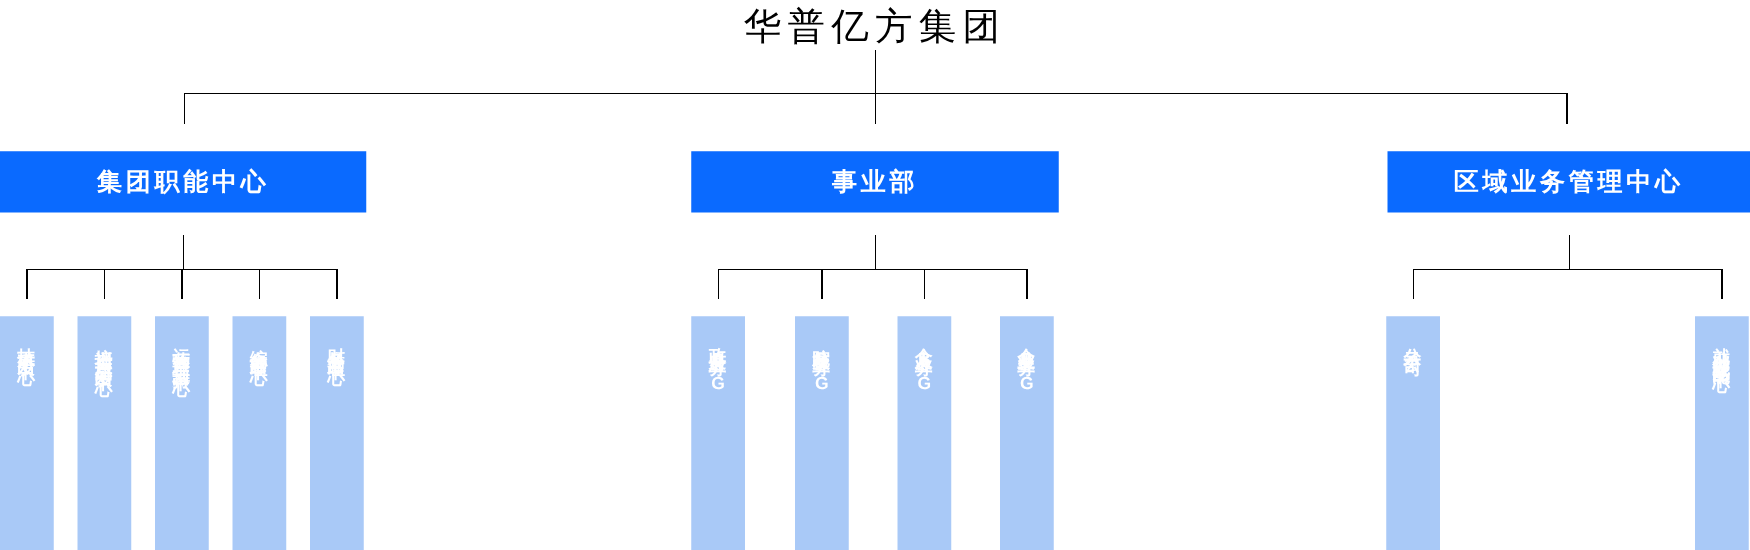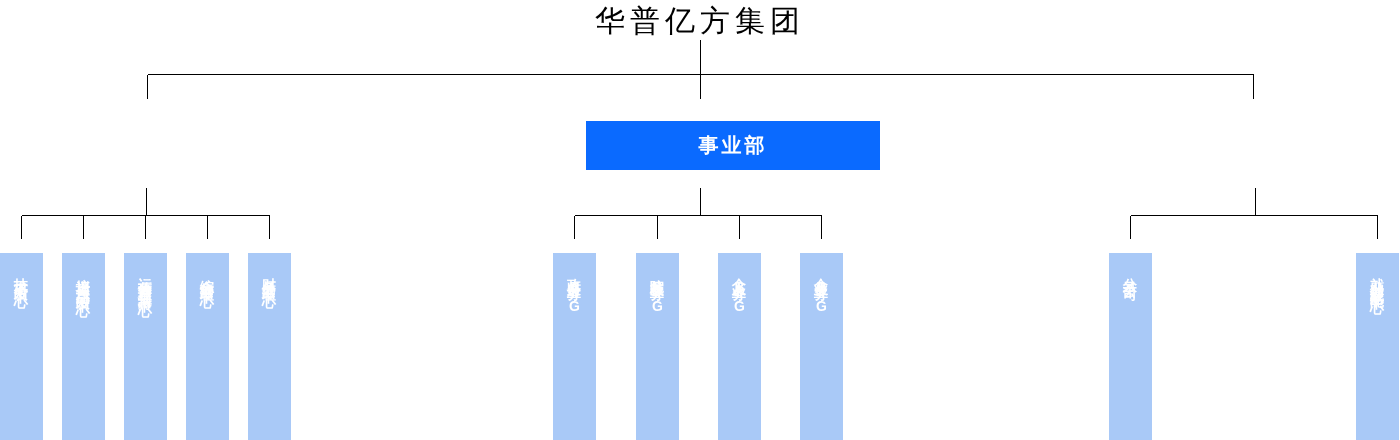--- a/index.html
+++ b/index.html
@@ -63,21 +63,23 @@
       <path d="M821.5 215.5 V239"></path>
     </g>
     <g>
       <path d="M1255.5 188 V215.5"></path>
       <path d="M1130.5 215.5 H1377.5"></path>
       <path d="M1130.5 215.5 V239"></path>
       <path d="M1377.5 215.5 V239"></path>
     </g>
   </svg>
 
-  <div class="hbox" style="left:586px;width:294px">事业部</div>
+  <div class="hbox" style="left:0;width:293px">集团职能中心</div>
+  <div class="hbox" style="left:553px;width:294px">事业部</div>
+  <div class="hbox" style="left:1110px;width:290px">区域业务管理中心</div>
 
   <div class="vbar" style="left:0;width:43px">
     <span>技术研发中心</span>
   </div>
   <div class="vbar" style="left:62px;width:43px">
     <span>培训与产品研发中心</span>
   </div>
   <div class="vbar" style="left:124px;width:43px">
     <span>运营管理与支持中心</span>
   </div>

